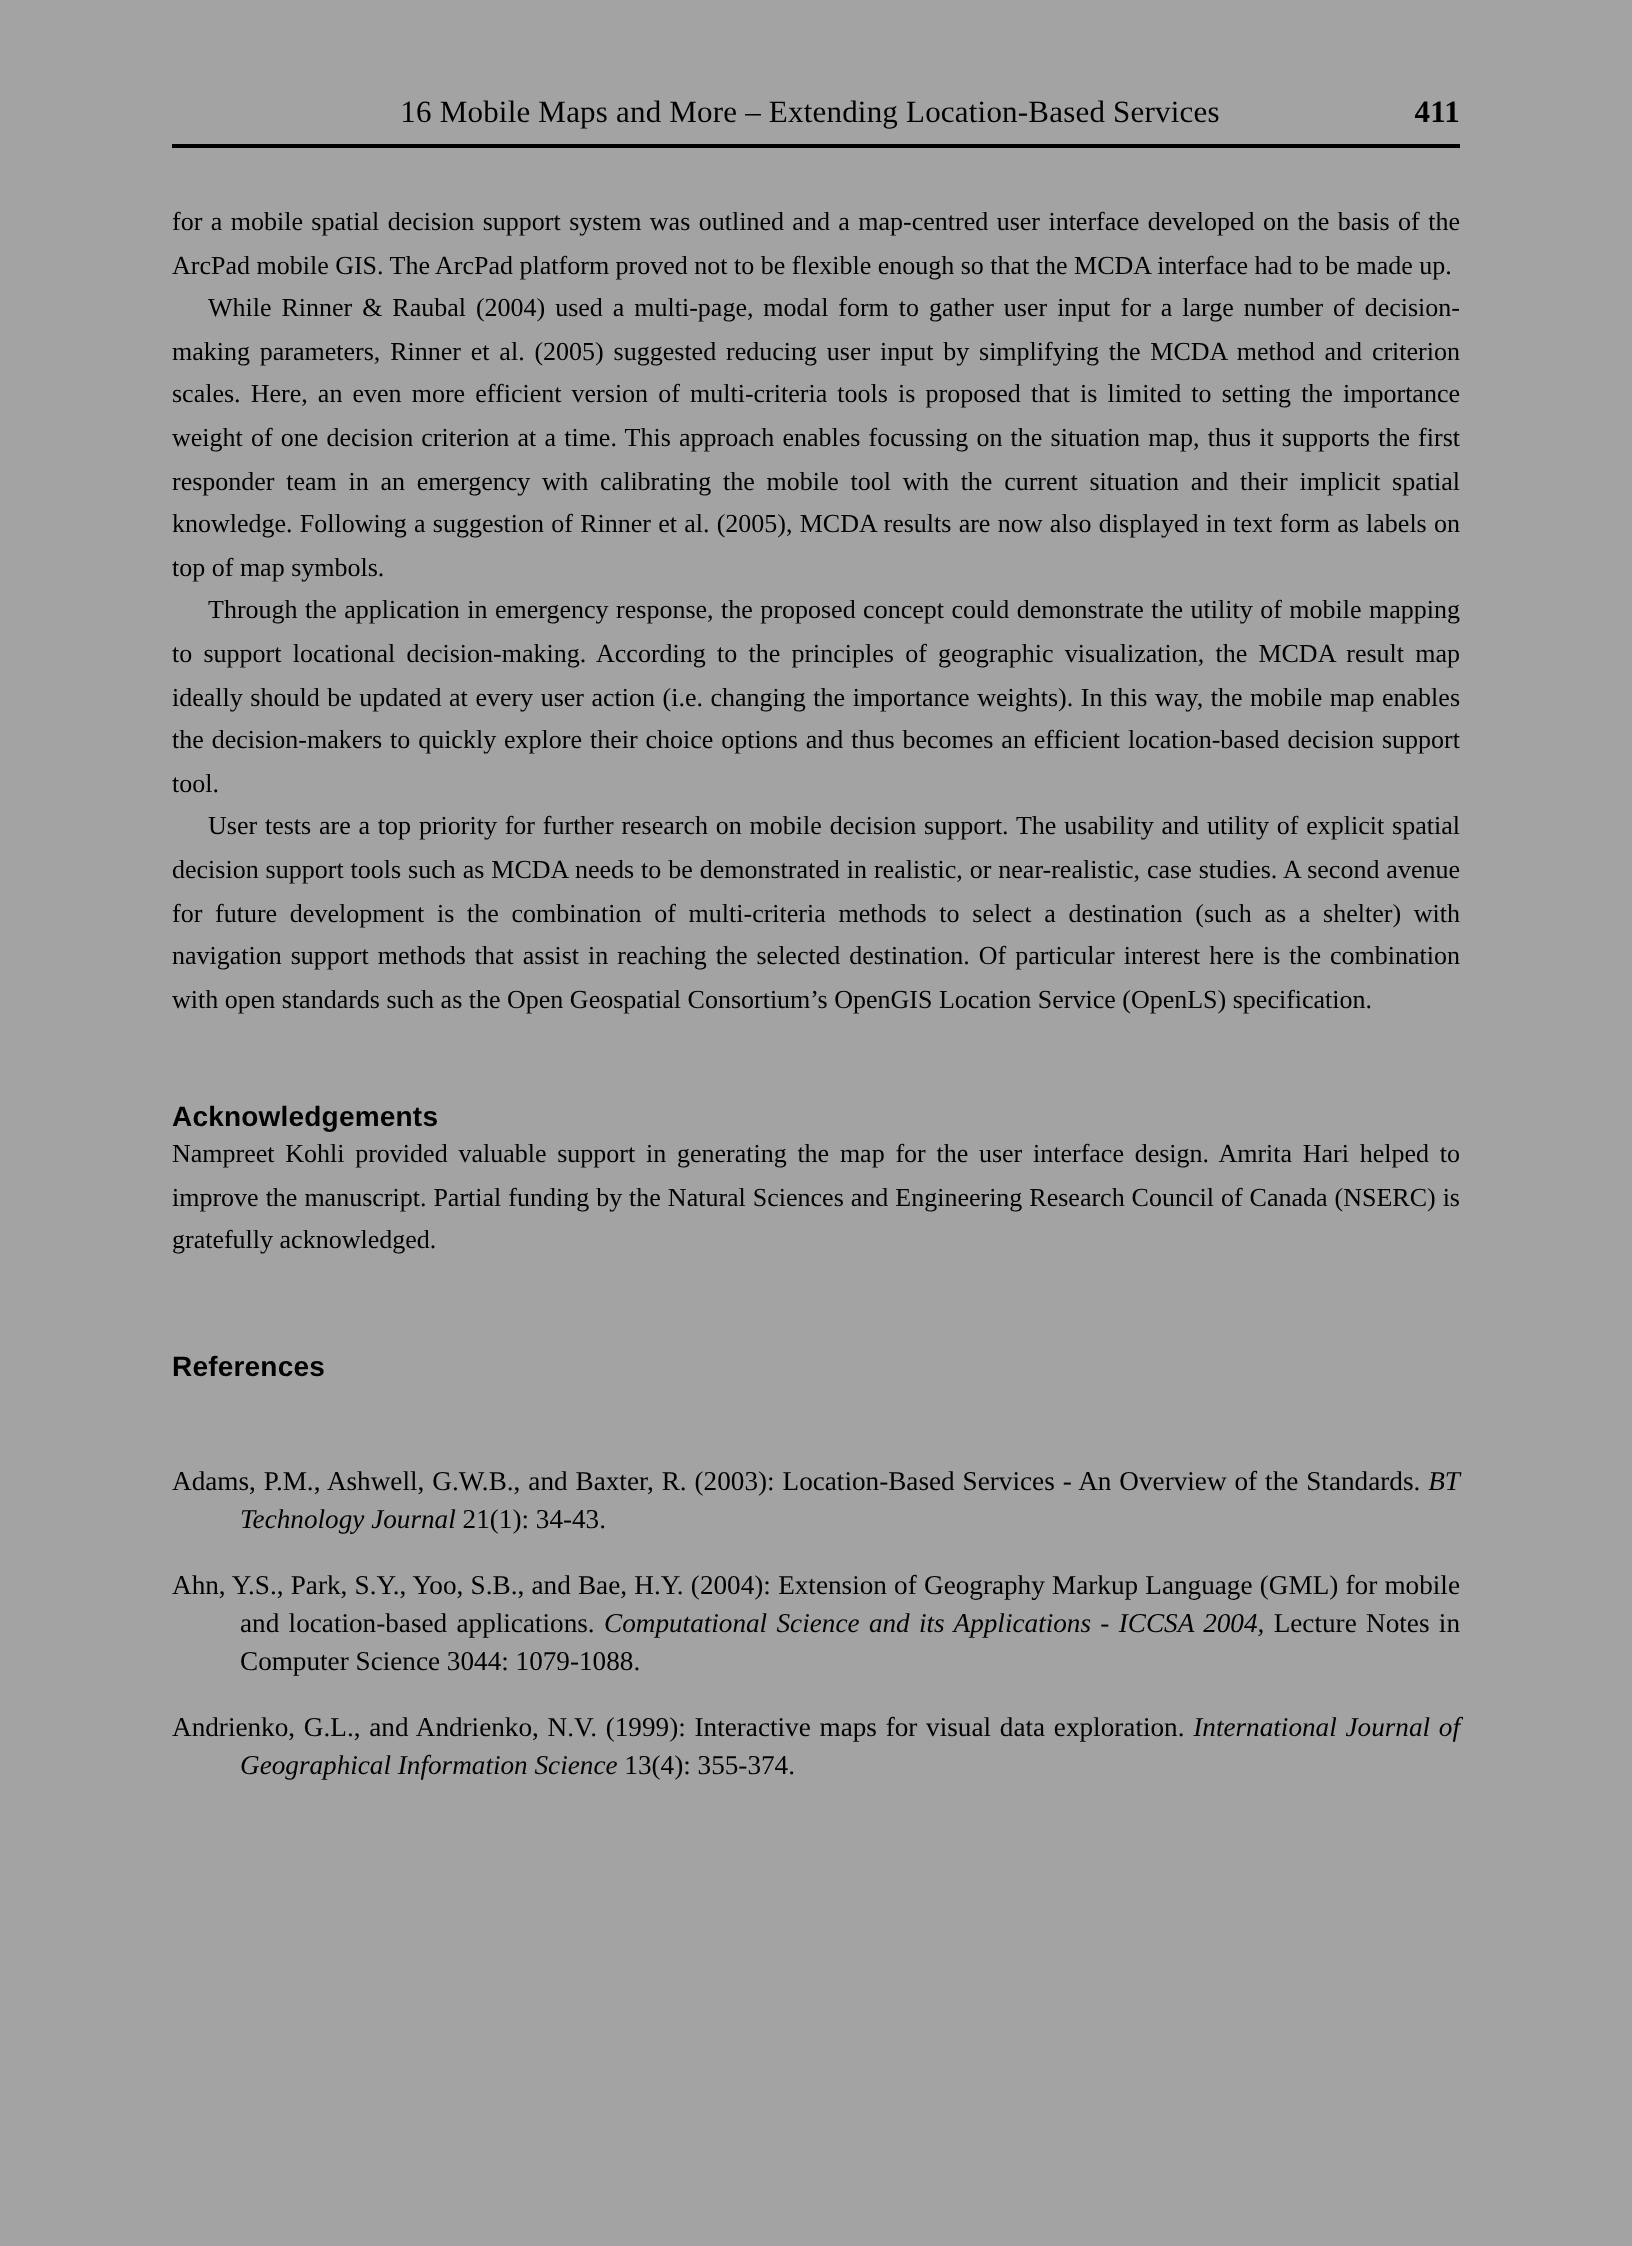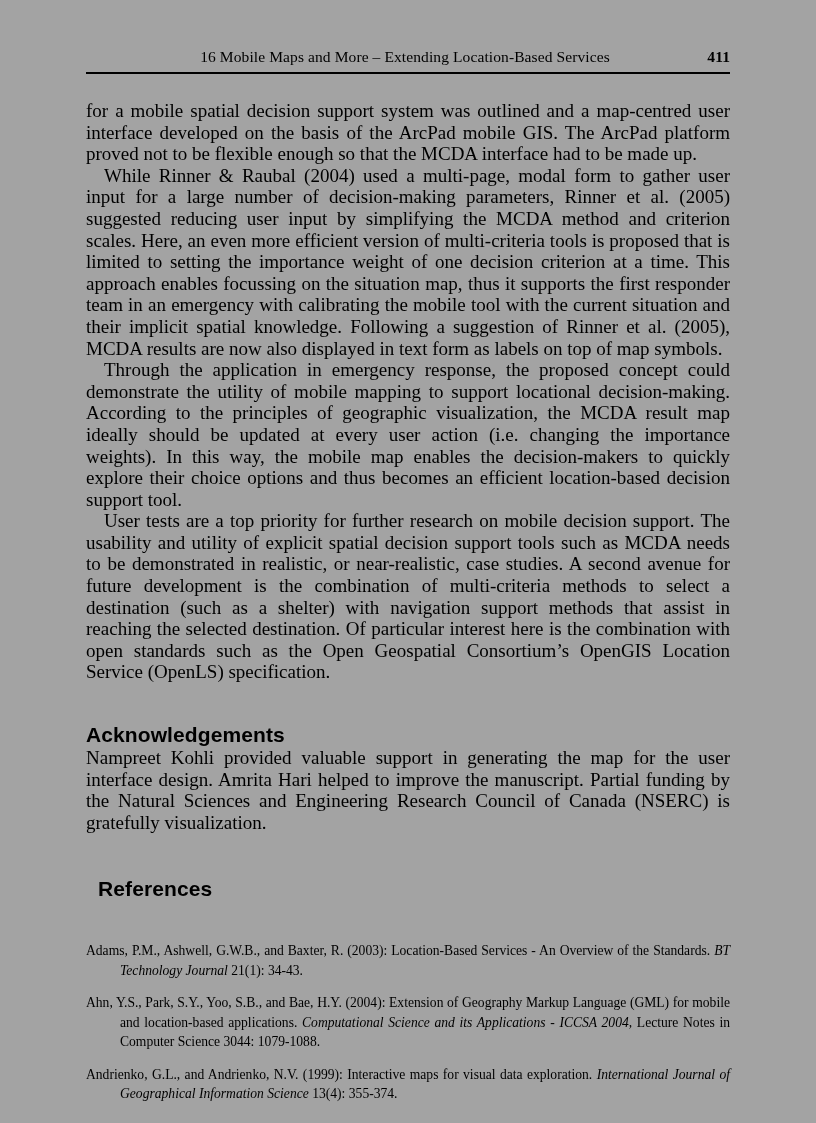--- a/index.html
+++ b/index.html
@@ -44,43 +44,42 @@
     width: 40px;
     text-align: right;
   }
   .rule {
     border-bottom: 2.2px solid #000;
     margin-bottom: 26px;
   }
   
   p.body {
     margin: 0;
-    font-size: 19px;
+    font-size: 13px;
     line-height: 21.6px;
     text-align: justify;
     text-justify: inter-word;
     hyphens: manual;
   }
   p.body + p.body {
     text-indent: 18px;
   }
   
   h2.section {
     font-family: "Liberation Sans", sans-serif;
-    font-size: 21px;
+    font-size: 14px;
     font-weight: bold;
     margin: 40px 0 0 0;
     letter-spacing: 0.1px;
   }
   .ack-body {
     margin-top: 27px;
   }
   h2.refs-head {
     margin-top: 44px;
-    margin-left: 12px;
   }
   
   .reflist {
     margin-top: 40px;
   }
   .refitem {
     font-size: 13.6px;
     line-height: 19.2px;
     text-align: justify;
     padding-left: 34px;
@@ -102,21 +101,21 @@
     <div class="rule"></div>
 
     <div>
       <p class="body">for a mobile spatial decision support system was outlined and a map-centred user interface developed on the basis of the ArcPad mobile GIS. The ArcPad platform proved not to be flexible enough so that the MCDA interface had to be made up.</p>
       <p class="body">While Rinner &amp; Raubal (2004) used a multi-page, modal form to gather user input for a large number of decision-making parameters, Rinner et al. (2005) suggested reducing user input by simplifying the MCDA method and criterion scales. Here, an even more efficient version of multi-criteria tools is proposed that is limited to setting the importance weight of one decision criterion at a time. This approach enables focussing on the situation map, thus it supports the first responder team in an emergency with calibrating the mobile tool with the current situation and their implicit spatial knowledge. Following a suggestion of Rinner et al. (2005), MCDA results are now also displayed in text form as labels on top of map symbols.</p>
       <p class="body">Through the application in emergency response, the proposed concept could demonstrate the utility of mobile mapping to support locational decision-making. According to the principles of geographic visualization, the MCDA result map ideally should be updated at every user action (i.e. changing the importance weights). In this way, the mobile map enables the decision-makers to quickly explore their choice options and thus becomes an efficient location-based decision support tool.</p>
       <p class="body">User tests are a top priority for further research on mobile decision support. The usability and utility of explicit spatial decision support tools such as MCDA needs to be demonstrated in realistic, or near-realistic, case studies. A second avenue for future development is the combination of multi-criteria methods to select a destination (such as a shelter) with navigation support methods that assist in reaching the selected destination. Of particular interest here is the combination with open standards such as the Open Geospatial Consortium’s OpenGIS Location Service (OpenLS) specification.</p>
     </div>
 
     <h2 class="section">Acknowledgements</h2>
-    <p class="body ack-body">Nampreet Kohli provided valuable support in generating the map for the user interface design. Amrita Hari helped to improve the manuscript. Partial funding by the Natural Sciences and Engineering Research Council of Canada (NSERC) is gratefully visualization.</p>
+    <p class="body ack-body">Nampreet Kohli provided valuable support in generating the map for the user interface design. Amrita Hari helped to improve the manuscript. Partial funding by the Natural Sciences and Engineering Research Council of Canada (NSERC) is gratefully acknowledged.</p>
 
     <h2 class="section refs-head">References</h2>
 
     <div class="reflist">
       <p class="refitem">
         <span>Adams, P.M., Ashwell, G.W.B., and Baxter, R. (2003): Location-Based Services - An Overview of the Standards. </span><i>BT Technology Journal</i><span> 21(1): 34-43.</span>
       </p>
       <p class="refitem">
         <span>Ahn, Y.S., Park, S.Y., Yoo, S.B., and Bae, H.Y. (2004): Extension of Geography Markup Language (GML) for mobile and location-based applications. </span><i>Computational Science and its Applications - ICCSA 2004,</i><span> Lecture Notes in Computer Science 3044: 1079-1088.</span>
       </p>

